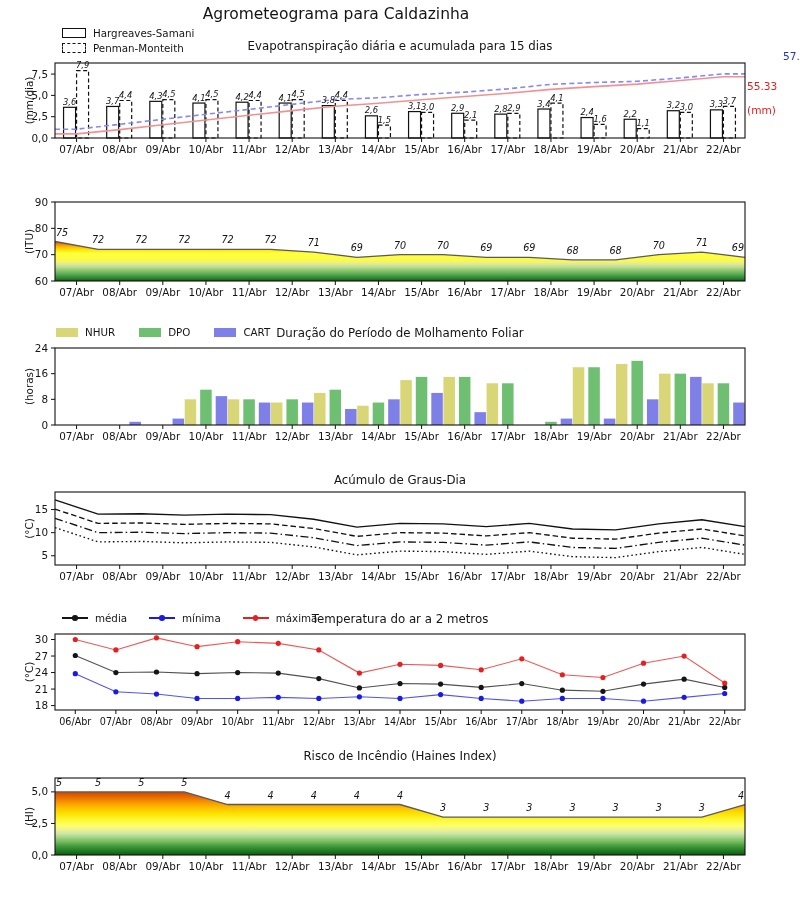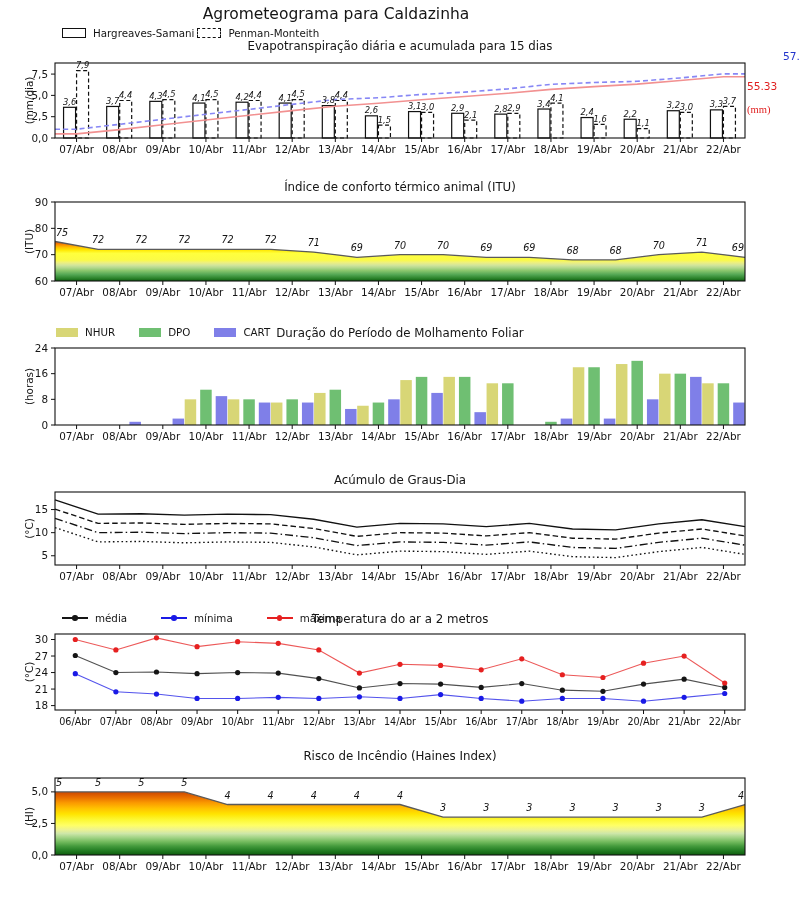--- a/index.html
+++ b/index.html
@@ -5,24 +5,24 @@
   html,body{margin:0;padding:0;background:#fff}
   .stage{position:relative;width:800px;height:900px;background:#fff;overflow:hidden;
          font-family:"DejaVu Sans","Liberation Sans",sans-serif;color:#151515}
   .abs{position:absolute}
   #chart{position:absolute;left:0;top:0}
   .main-title{left:0;top:5px;width:672px;text-align:center;font-size:15.5px}
   .ptitle{left:0;width:800px;text-align:center;font-size:11.8px}
   .t-p1{top:39px}.t-p2{top:180px}.t-p3{top:326px}.t-p4{top:473px}.t-p5{top:612px}.t-p6{top:749px}
   .legend{display:flex;font-size:10.3px;align-items:center}
   .legend .item{display:flex;align-items:center;white-space:nowrap}
-  .lg-p1{left:62px;top:27px;flex-direction:row;align-items:flex-start;gap:3px}
+  .lg-p1{left:62px;top:27px;flex-direction:column;align-items:flex-start;gap:3px}
   .lg-p3{left:56px;top:326px;gap:24px}
   .lg-p4{left:62px;top:455px;display:grid;grid-auto-flow:column;grid-template-rows:repeat(2,15px);column-gap:28px;row-gap:0}
-  .lg-p5{left:62px;top:612px;gap:34px}
+  .lg-p5{left:62px;top:612px;gap:22px}
   .sw{display:inline-block;width:22px;height:8px;background:#fff;border:1.4px solid #111;margin-right:7px}
   .sw-dashed{border-style:dashed}
   .swf{display:inline-block;width:22px;height:9px;margin-right:7px}
   .ls{display:inline-block;width:26px;height:0;border-top:1.5px solid #111;margin-right:7px}
   .ls-dashed{border-top-style:dashed}
   .ls-dotted{border-top-style:dotted}
   .ls-dashdot{height:1.5px;border:0;background:repeating-linear-gradient(90deg,#111 0 7px,transparent 7px 10px,#111 10px 12px,transparent 12px 15px)}
   .lm{position:relative;display:inline-block;width:26px;height:1.8px;margin-right:7px}
   .lm i{position:absolute;left:10px;top:-2.1px;width:5.6px;height:5.6px;border-radius:50%;background:inherit}
   .rlab{left:747px;width:52px;font-size:10.6px;text-align:left}
@@ -520,21 +520,20 @@
       <line x1="680.3125" y1="855" x2="680.3125" y2="859" stroke="#111" stroke-width="1"></line>
       <text x="680.3125" y="870" font-size="10.4" text-anchor="middle" fill="#151515" font-family="&quot;DejaVu Sans&quot;,&quot;Liberation Sans&quot;,sans-serif">21/Abr</text>
       <line x1="723.4375" y1="855" x2="723.4375" y2="859" stroke="#111" stroke-width="1"></line>
       <text x="723.4375" y="870" font-size="10.4" text-anchor="middle" fill="#151515" font-family="&quot;DejaVu Sans&quot;,&quot;Liberation Sans&quot;,sans-serif">22/Abr</text>
       <text x="33" y="816.5" font-size="10.4" text-anchor="middle" fill="#151515" font-family="&quot;DejaVu Sans&quot;,&quot;Liberation Sans&quot;,sans-serif" transform="rotate(-90 33 816.5)">(HI)</text>
     </svg>
 
   <div class="abs main-title">Agrometeograma para Caldazinha</div>
 
   <div class="abs ptitle t-p1">Evapotranspiração diária e acumulada para 15 dias</div>
-  <div class="abs ptitle t-p2">Índice de conforto térmico animal (ITU)</div>
   <div class="abs ptitle t-p3">Duração do Período de Molhamento Foliar</div>
   <div class="abs ptitle t-p4">Acúmulo de Graus-Dia</div>
   <div class="abs ptitle t-p5">Temperatura do ar a 2 metros</div>
   <div class="abs ptitle t-p6">Risco de Incêndio (Haines Index)</div>
 
   <div class="abs legend lg-p1">
     <div class="item">
       <span class="sw"></span>
       <span>Hargreaves-Samani</span>
     </div>
@@ -576,14 +575,14 @@
     <div class="item">
       <span class="lm" style="background: rgb(230, 32, 32);">
           <i></i>
         </span>
       <span>máxima</span>
     </div>
   </div>
 
   <div class="abs rlab r1" style="color: rgb(34, 51, 204); margin-left: 36px;">57.92</div>
   <div class="abs rlab r2" style="color: rgb(224, 32, 32);">55.33</div>
-  <div class="abs rlab r3" style="color: rgb(224, 32, 32); font-family: Liberation Serif, serif;">(mm)</div>
+  <div class="abs rlab r3" style="color: rgb(224, 32, 32);">(mm)</div>
 </div>
 
 </body></html>

